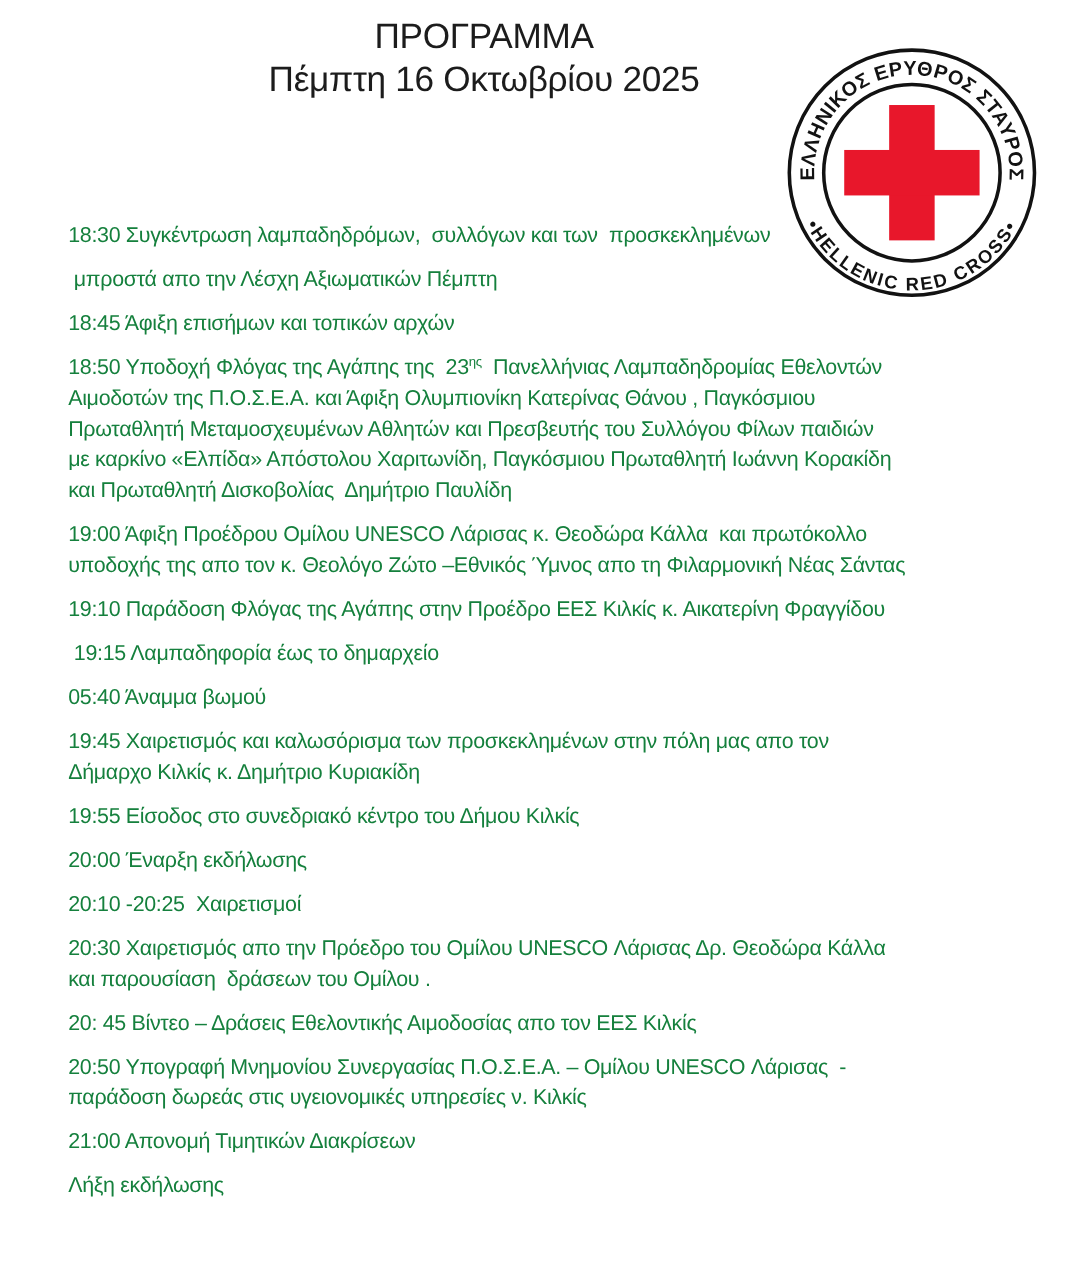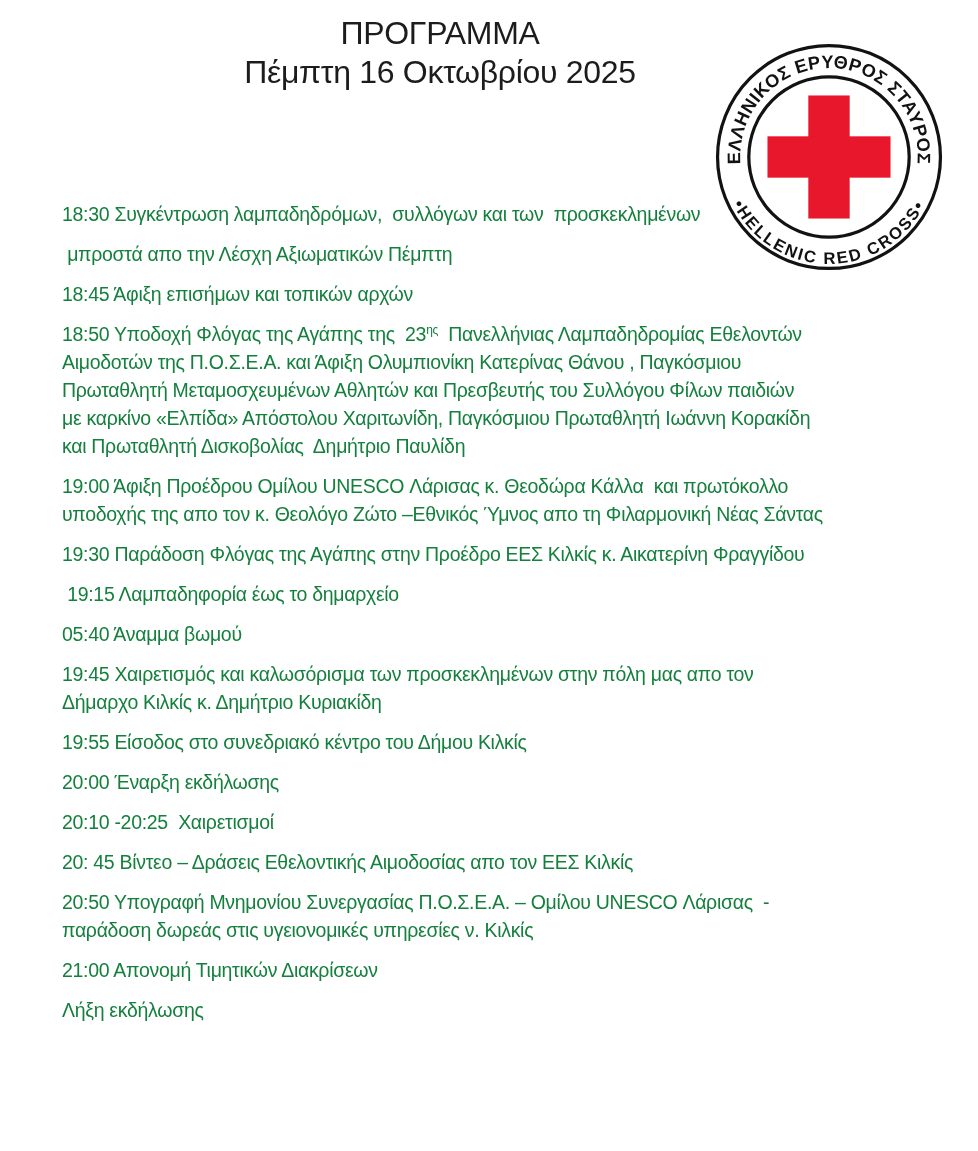--- a/index.html
+++ b/index.html
@@ -103,28 +103,30 @@
       <p><span>18:30 Συγκέντρωση λαμπαδηδρόμων,  συλλόγων και των  προσκεκλημένων</span></p>
       <p><span> μπροστά απο την Λέσχη Αξιωματικών Πέμπτη</span></p>
       <p><span>18:45 Άφιξη επισήμων και τοπικών αρχών</span></p>
       <p><span>18:50 Υποδοχή Φλόγας της Αγάπης της  23</span><sup>ης</sup><span>  Πανελλήνιας Λαμπαδηδρομίας Εθελοντών
 Αιμοδοτών της Π.Ο.Σ.Ε.Α. και Άφιξη Ολυμπιονίκη Κατερίνας Θάνου , Παγκόσμιου
 Πρωταθλητή Μεταμοσχευμένων Αθλητών και Πρεσβευτής του Συλλόγου Φίλων παιδιών
 με καρκίνο «Ελπίδα» Απόστολου Χαριτωνίδη, Παγκόσμιου Πρωταθλητή Ιωάννη Κορακίδη
 και Πρωταθλητή Δισκοβολίας  Δημήτριο Παυλίδη</span></p>
       <p><span>19:00 Άφιξη Προέδρου Ομίλου UNESCO Λάρισας κ. Θεοδώρα Κάλλα  και πρωτόκολλο
 υποδοχής της απο τον κ. Θεολόγο Ζώτο –Εθνικός Ύμνος απο τη Φιλαρμονική Νέας Σάντας</span></p>
-      <p><span>19:30 Παράδοση Φλόγας της Αγάπης στην Προέδρο ΕΕΣ Κιλκίς κ. Αικατερίνη Φραγγίδου</span></p>
+      <p><span>19:10 Παράδοση Φλόγας της Αγάπης στην Προέδρο ΕΕΣ Κιλκίς κ. Αικατερίνη Φραγγίδου</span></p>
       <p><span> 19:15 Λαμπαδηφορία έως το δημαρχείο</span></p>
       <p><span>05:40 Άναμμα βωμού</span></p>
       <p><span>19:45 Χαιρετισμός και καλωσόρισμα των προσκεκλημένων στην πόλη μας απο τον
 Δήμαρχο Κιλκίς κ. Δημήτριο Κυριακίδη</span></p>
       <p><span>19:55 Είσοδος στο συνεδριακό κέντρο του Δήμου Κιλκίς</span></p>
       <p><span>20:00 Έναρξη εκδήλωσης</span></p>
       <p><span>20:10 -20:25  Χαιρετισμοί</span></p>
+      <p><span>20:30 Χαιρετισμός απο την Πρόεδρο του Ομίλου UNESCO Λάρισας Δρ. Θεοδώρα Κάλλα
+και παρουσίαση  δράσεων του Ομίλου .</span></p>
       <p><span>20: 45 Βίντεο – Δράσεις Εθελοντικής Αιμοδοσίας απο τον ΕΕΣ Κιλκίς</span></p>
       <p><span>20:50 Υπογραφή Μνημονίου Συνεργασίας Π.Ο.Σ.Ε.Α. – Ομίλου UNESCO Λάρισας  -
 παράδοση δωρεάς στις υγειονομικές υπηρεσίες ν. Κιλκίς</span></p>
       <p><span>21:00 Απονομή Τιμητικών Διακρίσεων</span></p>
       <p><span>Λήξη εκδήλωσης</span></p>
     </main>
 
 </div>
 
 </body></html>

